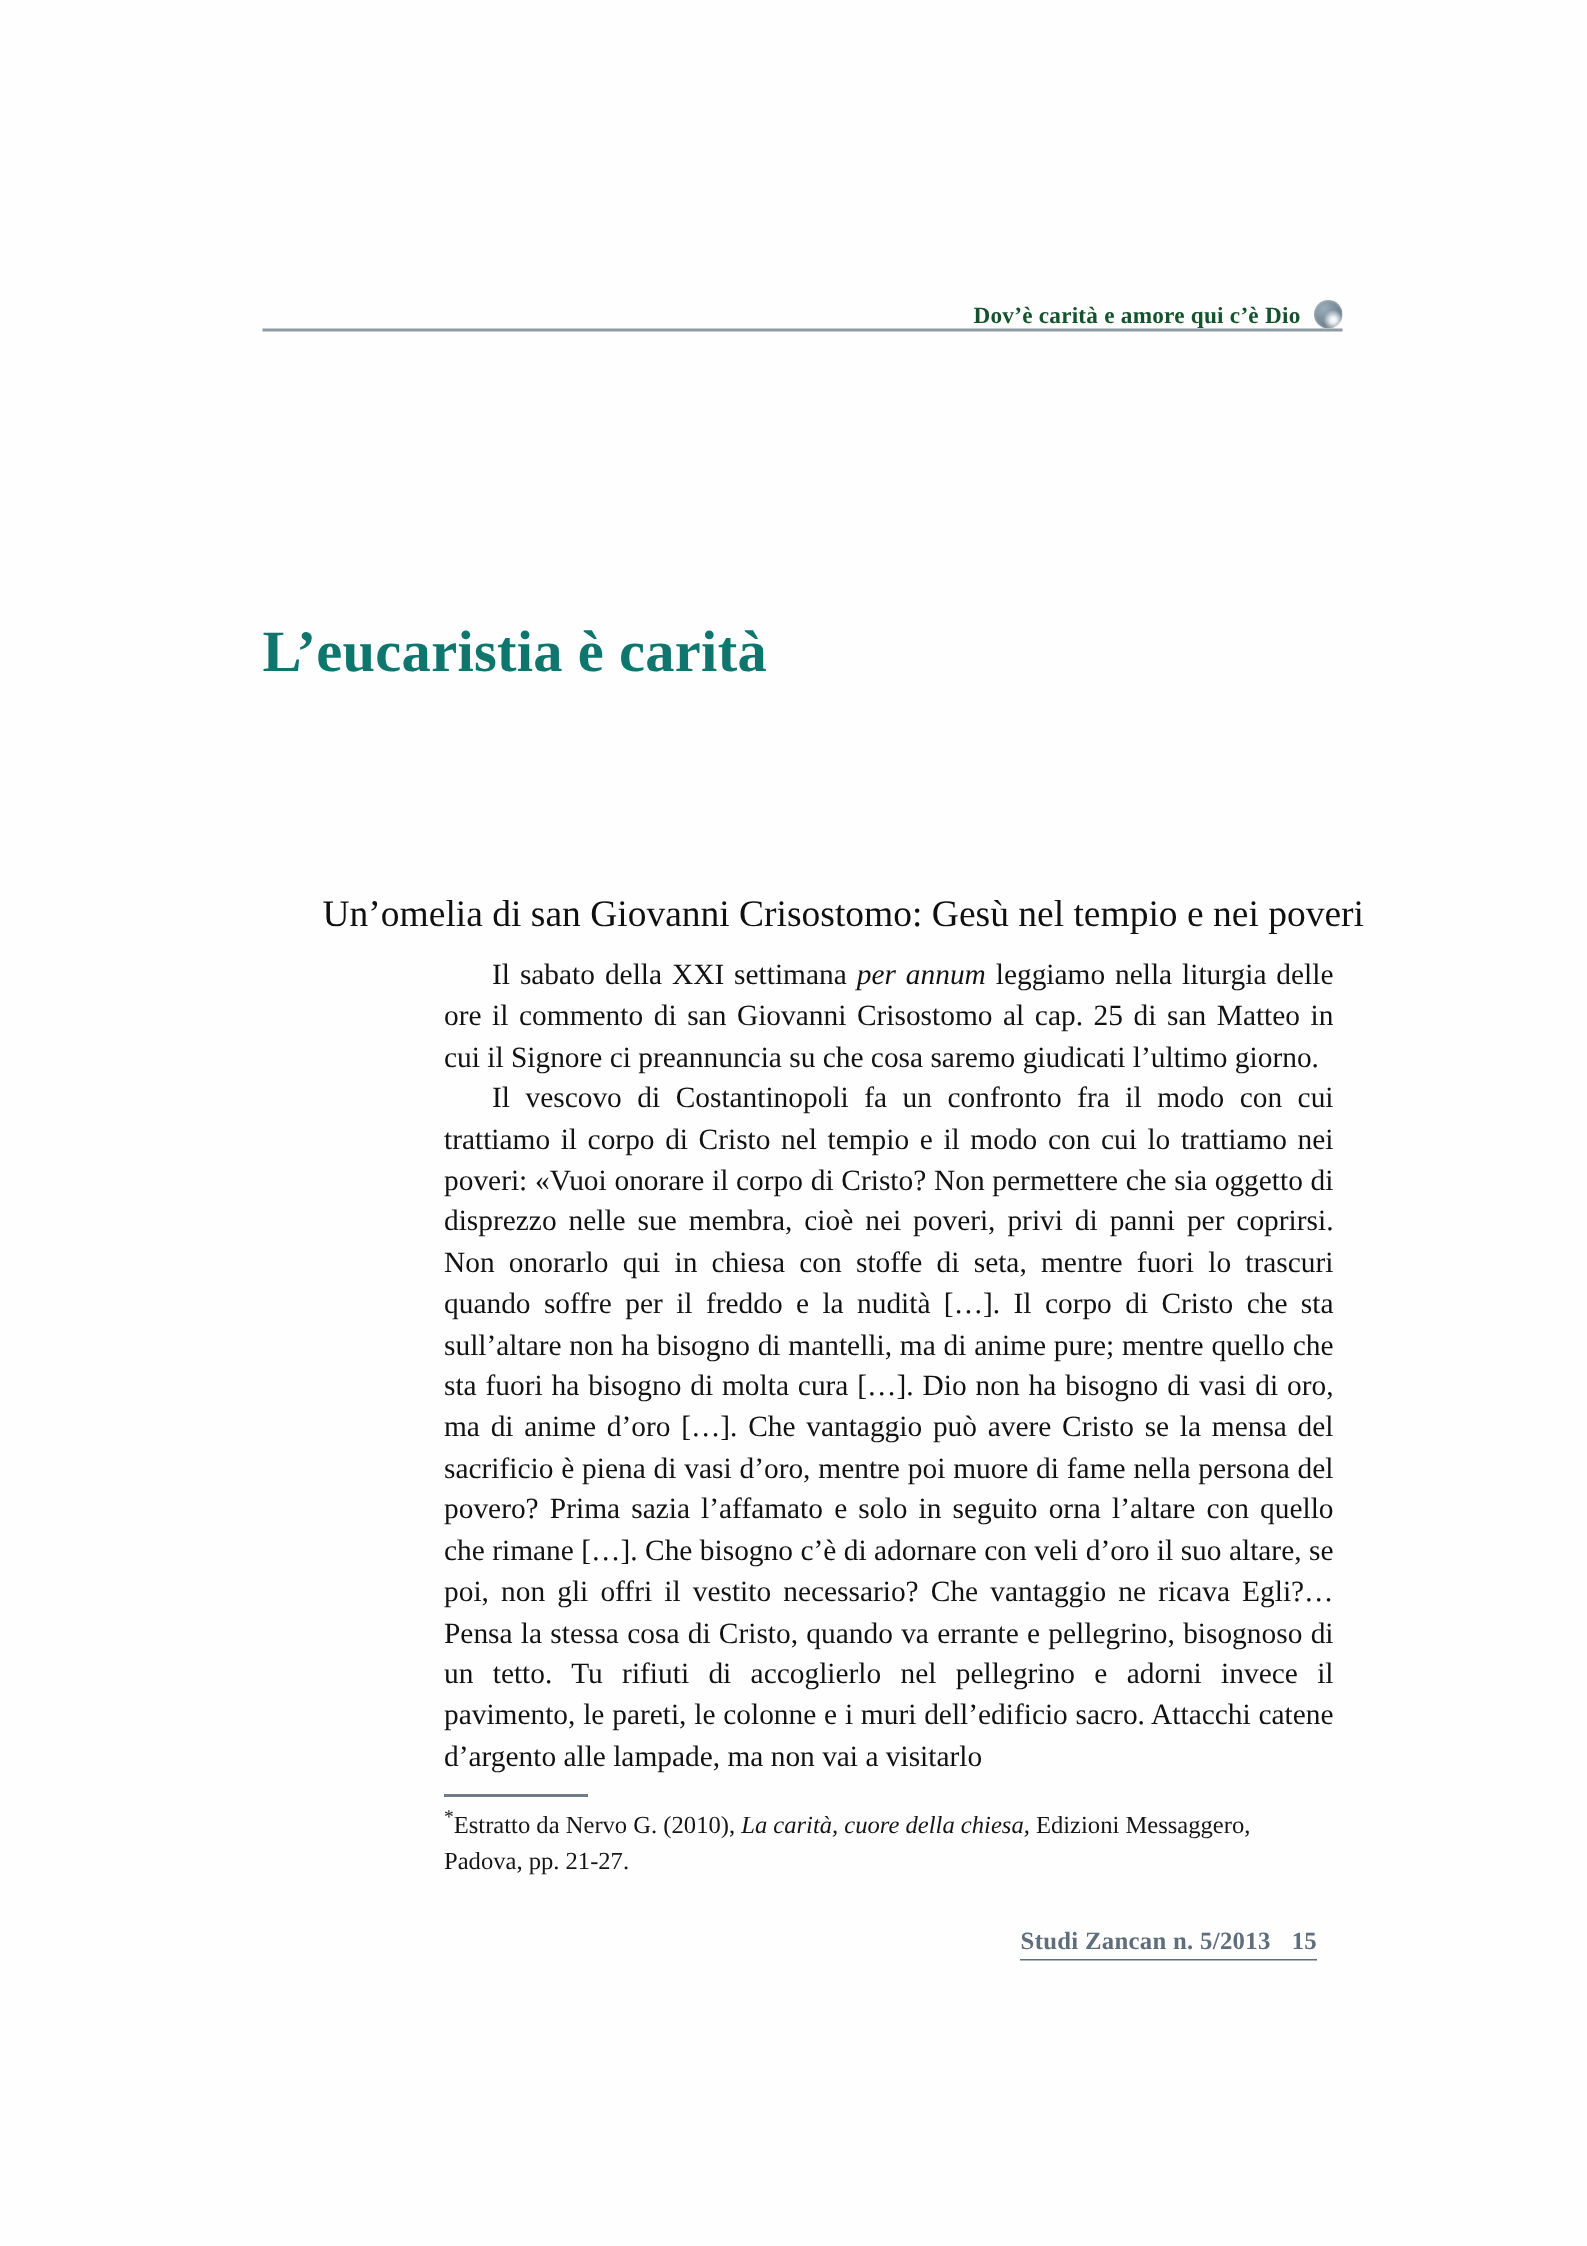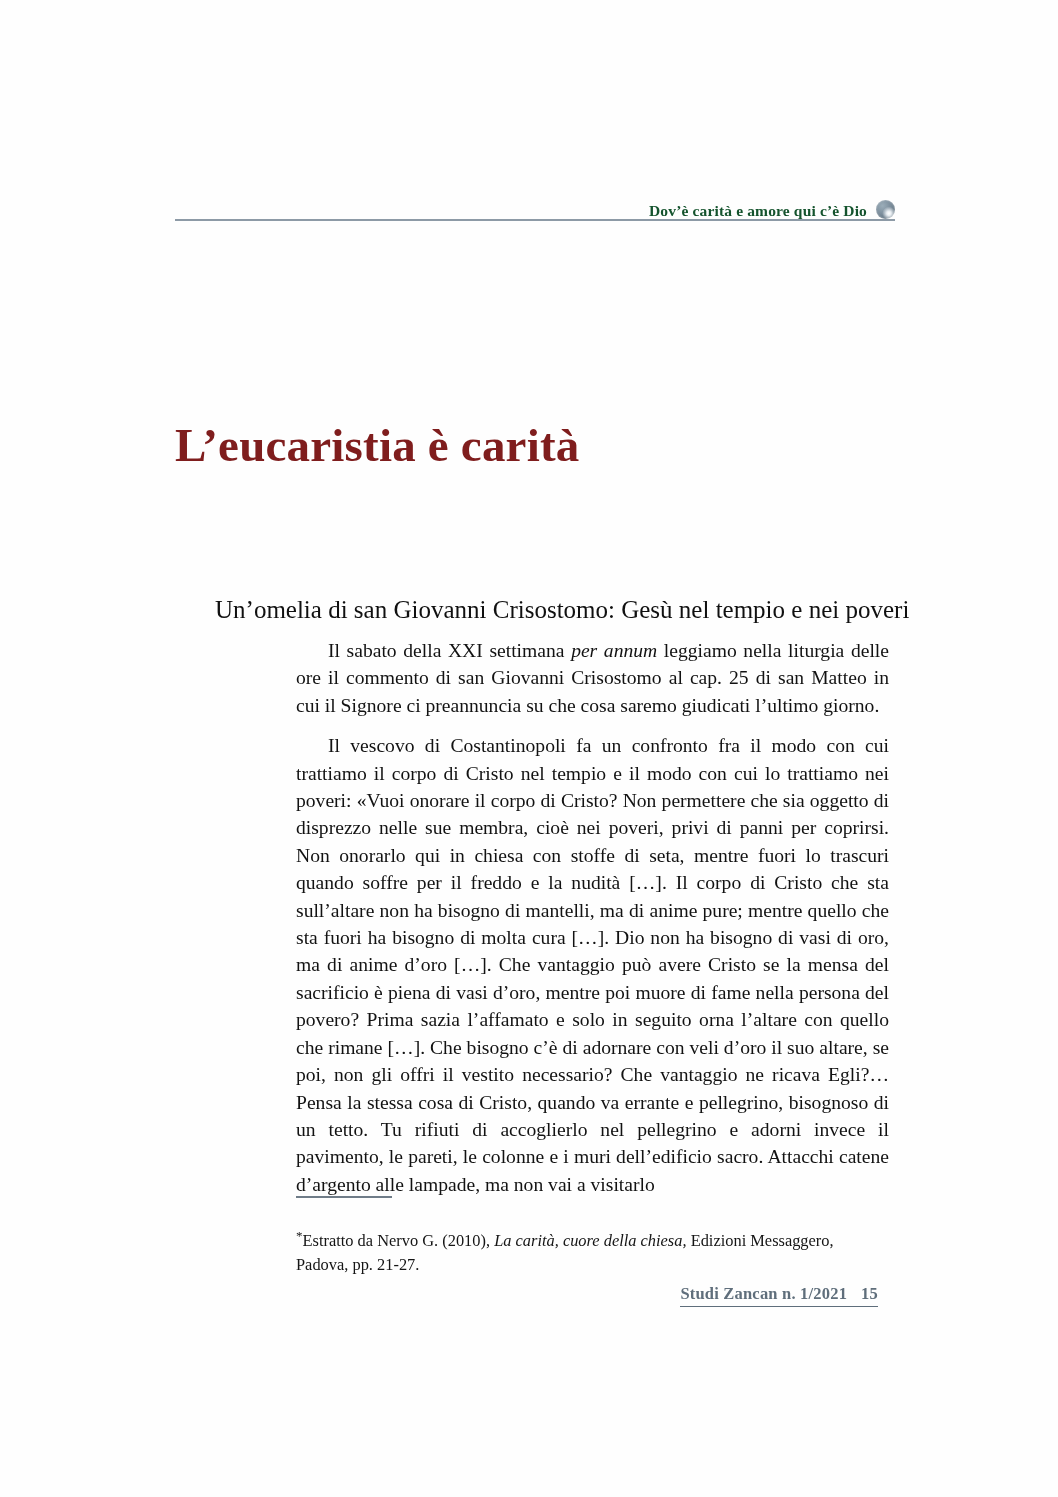--- a/index.html
+++ b/index.html
@@ -62,25 +62,25 @@
     width: 720px;
     height: 2px;
     background: #8d9aa6;
   }
 
   
   .doc-title {
     position: absolute;
     left: 175px;
     top: 387px;
-    font-size: 47px;
+    font-size: 39px;
     font-weight: bold;
     letter-spacing: 0.2px;
     line-height: 1.15;
-    color: #7f1d1d;
+    color: #0f766e;
     white-space: nowrap;
   }
 
   
   .doc-subtitle {
     position: absolute;
     left: 175px;
     top: 572px;
     width: 714px;
     font-size: 25px;
@@ -100,42 +100,41 @@
   .para {
     margin: 0;
     text-align: justify;
     text-justify: inter-word;
     font-size: 19.6px;
     line-height: 27.4px;
     text-indent: 32px;
     color: #121212;
     hyphens: none;
   }
-  .para + .para { margin-top: 13px; }
+  .para + .para { margin-top: 0; }
   .para i { font-style: italic; }
 
   
   .footnote-rule {
     position: absolute;
     left: 296px;
     top: 1196px;
     width: 96px;
     height: 1.5px;
     background: #6f7c88;
   }
   .footnote {
     position: absolute;
     left: 296px;
     top: 1205px;
     width: 593px;
     font-size: 16.4px;
     line-height: 24px;
     text-align: left;
     color: #151515;
-    margin-top: 24px;
   }
   .footnote .fn-mark {
     font-size: 13px;
     vertical-align: super;
     line-height: 0;
   }
   .footnote i { font-style: italic; }
 
   
   .folio {
@@ -176,17 +175,17 @@
     <p class="para">Il vescovo di Costantinopoli fa un confronto fra il modo con cui trattiamo il corpo di Cristo nel tempio e il modo con cui lo trattiamo nei poveri: «Vuoi onorare il corpo di Cristo? Non permettere che sia oggetto di disprezzo nelle sue membra, cioè nei poveri, privi di panni per coprirsi. Non onorarlo qui in chiesa con stoffe di seta, mentre fuori lo trascuri quando soffre per il freddo e la nudità […]. Il corpo di Cristo che sta sull’altare non ha bisogno di mantelli, ma di anime pure; mentre quello che sta fuori ha bisogno di molta cura […]. Dio non ha bisogno di vasi di oro, ma di anime d’oro […]. Che vantaggio può avere Cristo se la mensa del sacrificio è piena di vasi d’oro, mentre poi muore di fame nella persona del povero? Prima sazia l’affamato e solo in seguito orna l’altare con quello che rimane […]. Che bisogno c’è di adornare con veli d’oro il suo altare, se poi, non gli offri il vestito necessario? Che vantaggio ne ricava Egli?… Pensa la stessa cosa di Cristo, quando va errante e pellegrino, bisognoso di un tetto. Tu rifiuti di accoglierlo nel pellegrino e adorni invece il pavimento, le pareti, le colonne e i muri dell’edificio sacro. Attacchi catene d’argento alle lampade, ma non vai a visitarlo</p>
   </div>
 
   <div class="footnote-rule"></div>
   <div class="footnote">
     <span class="fn-mark">*</span><span>Estratto da Nervo G. (2010), <i>La carità, cuore della chiesa,</i> Edizioni Messaggero, Padova, pp. 21-27.</span>
   </div>
 
   <div class="folio">
     <span class="folio-inner">
-      <span>Studi Zancan n. 1/2021</span><span class="folio-num">15</span>
+      <span>Studi Zancan n. 5/2013</span><span class="folio-num">15</span>
     </span>
   </div>
 
 </div>
 
 </body></html>

